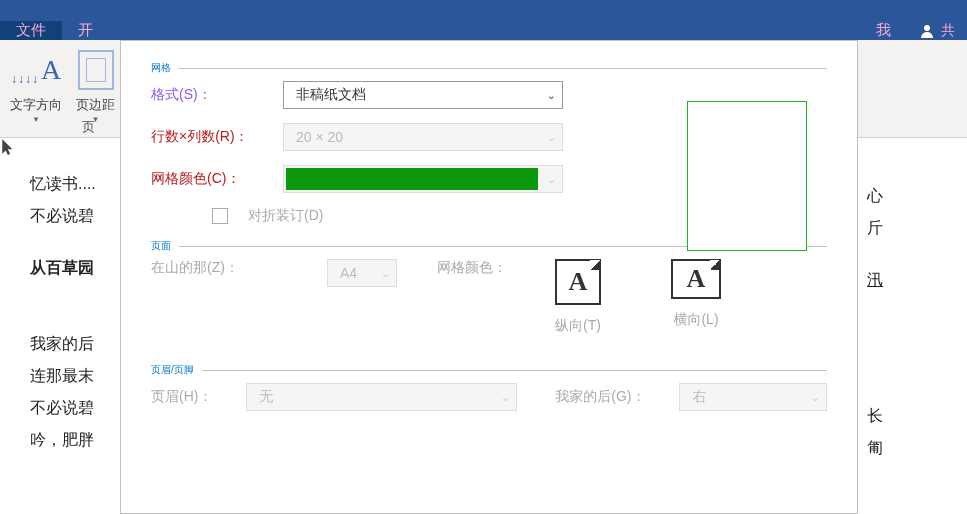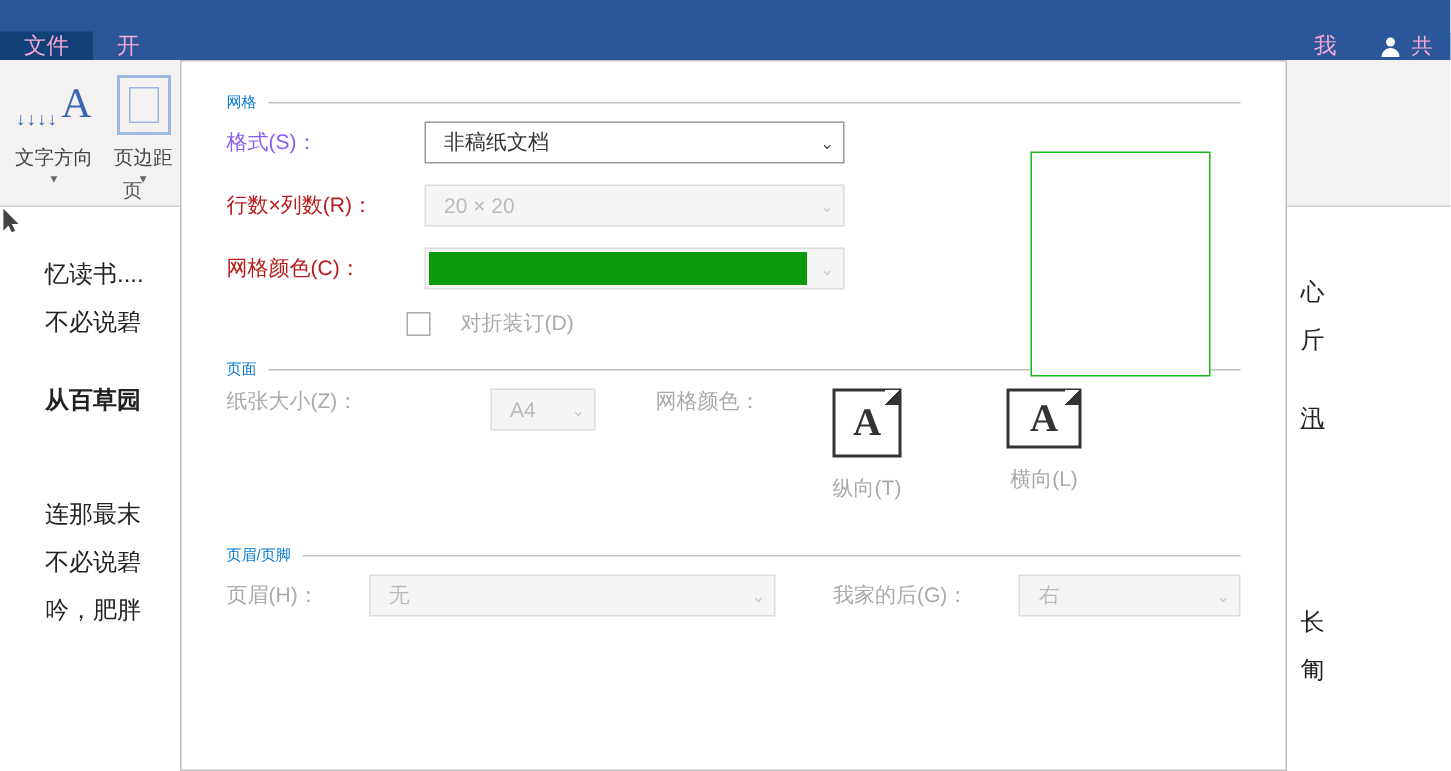--- a/index.html
+++ b/index.html
@@ -115,20 +115,21 @@
     <div class="ribbon-label">页边距</div>
     <div class="dd">▾</div>
   </div>
 </div>
 <div class="ribbon-footer">页</div>
 
 <div class="doc-bg">
   <div>忆读书....</div>
   <div>不必说碧</div>
   <div class="bold">从百草园</div>
+  <div>我家的后</div>
   <div>连那最末</div>
   <div>不必说碧</div>
   <div>吟，肥胖</div>
 </div>
 
 <div class="doc-bg-right">
   <div>心</div>
   <div>斤</div>
   <span class="u">汛</span>
   <div style="height:60px"></div>
@@ -166,34 +167,34 @@
   </div>
 
   <div class="form-row">
     <div class="form-label disabled">网格颜色(C)：</div>
     <div class="select w280 disabled" style="padding:2px;">
       <div class="color-swatch"></div>
       <span class="chev">⌄</span>
     </div>
   </div>
 
-  <div class="form-row" style="margin-left:120px;">
+  <div class="form-row" style="margin-left:61px;">
     <span class="checkbox"></span>
     <span class="check-label">对折装订(D)</span>
   </div>
 
   <div class="preview-box"></div>
 
   <div class="section-title section-page">
     <span>页面</span>
       <div class="line"></div>
   </div>
 
   <div class="form-row size-row" style="align-items:flex-start;">
-    <div class="form-label">纸张大小(Z)：</div>
+    <div class="form-label">在山的那(Z)：</div>
     <div class="select w70 disabled">
       <span>A4</span>
       <span class="chev">⌄</span>
     </div>
     <div class="form-label disabled" style="width:auto;margin-left:28px;">网格颜色：</div>
     <div class="orient-group">
       <div class="orient-item">
         <div class="orient-icon">A<div class="fold"></div></div>
         <div class="orient-label">纵向(T)</div>
       </div>

